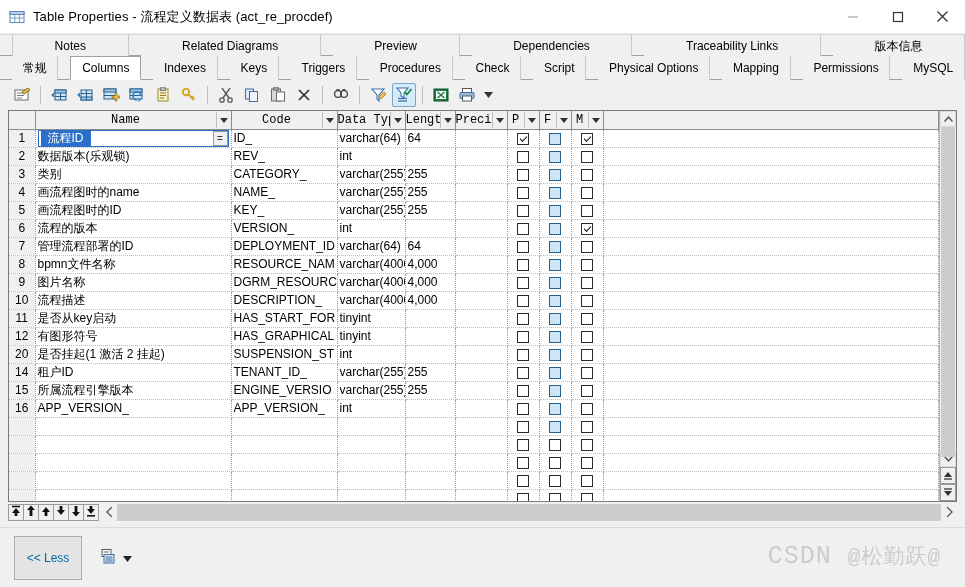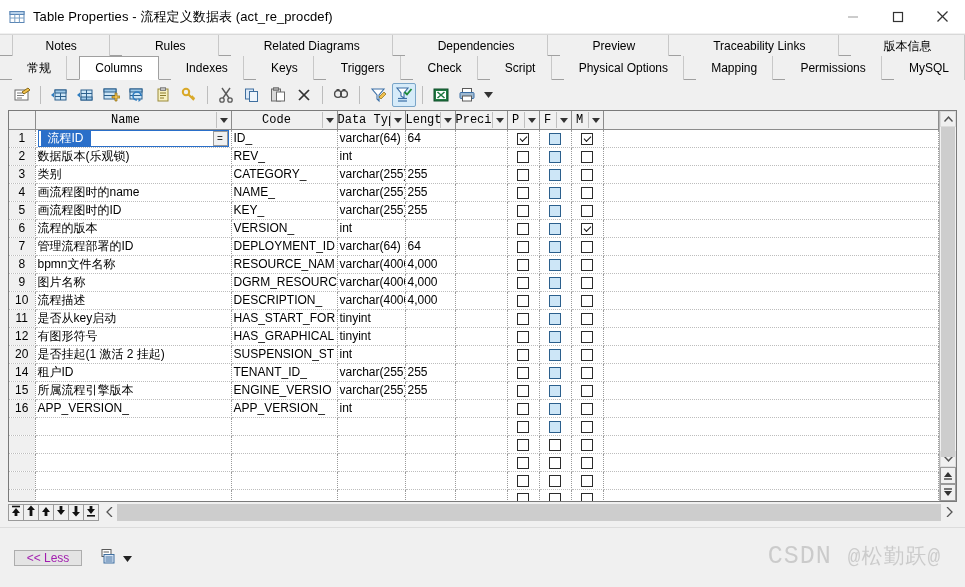--- a/index.html
+++ b/index.html
@@ -176,21 +176,21 @@
   .footer {
     position:absolute; left:0; right:0; bottom:0; height:60px;
     background:#f0f0f0; border-top:1px solid #dcdcdc;
     display:flex; align-items:center; padding:0 14px;
   }
   .btn {
     height:30px; background:#e8e8e8; border:1px solid #adadad;
     font-size:12px; color:#000; display:flex; align-items:center;
     justify-content:center; font-family:"Liberation Sans", sans-serif;
   }
-  .btn.less { width:68px; height:16px; background:#e4e4e4; color:#a21caf;text-align:right; }
+  .btn.less { width:68px; height:44px; background:#e4e4e4; color:#0369a1;text-align:right; }
   .btn.primary {
     width:90px; background:#e8e8e8; border:2px solid #0078d7;
   }
   .btn.std { width:90px; }
   .btn.disabled { color:#9a9a9a; background:#e4e4e4; border-color:#c4c4c4; }
   .footer-right { margin-left:auto; display:flex; gap:14px; align-items:center; }
   .copyicon { margin-left:18px; display:flex; align-items:center; gap:6px; }
 
   .watermark {
     position:absolute; right:24px; bottom:16px;
@@ -232,30 +232,27 @@
         </svg>
     </div>
   </div>
 </div>
 
 <div class="tabstrip row1" id="tabs1">
     <div class="tab">
       <span>Notes</span>
     </div>
     <div class="tab">
-      <span>Rules</span>
-    </div>
-    <div class="tab">
       <span>Related Diagrams</span>
     </div>
     <div class="tab">
+      <span>Preview</span>
+    </div>
+    <div class="tab">
       <span>Dependencies</span>
-    </div>
-    <div class="tab">
-      <span>Preview</span>
     </div>
     <div class="tab">
       <span>Traceability Links</span>
     </div>
     <div class="tab">
       <span>版本信息</span>
     </div>
   </div>
 
 <div class="tabstrip row2" id="tabs2">
@@ -266,20 +263,23 @@
       <span>Columns</span>
     </div>
     <div class="tab">
       <span>Indexes</span>
     </div>
     <div class="tab">
       <span>Keys</span>
     </div>
     <div class="tab">
       <span>Triggers</span>
+    </div>
+    <div class="tab">
+      <span>Procedures</span>
     </div>
     <div class="tab">
       <span>Check</span>
     </div>
     <div class="tab">
       <span>Script</span>
     </div>
     <div class="tab">
       <span>Physical Options</span>
     </div>

